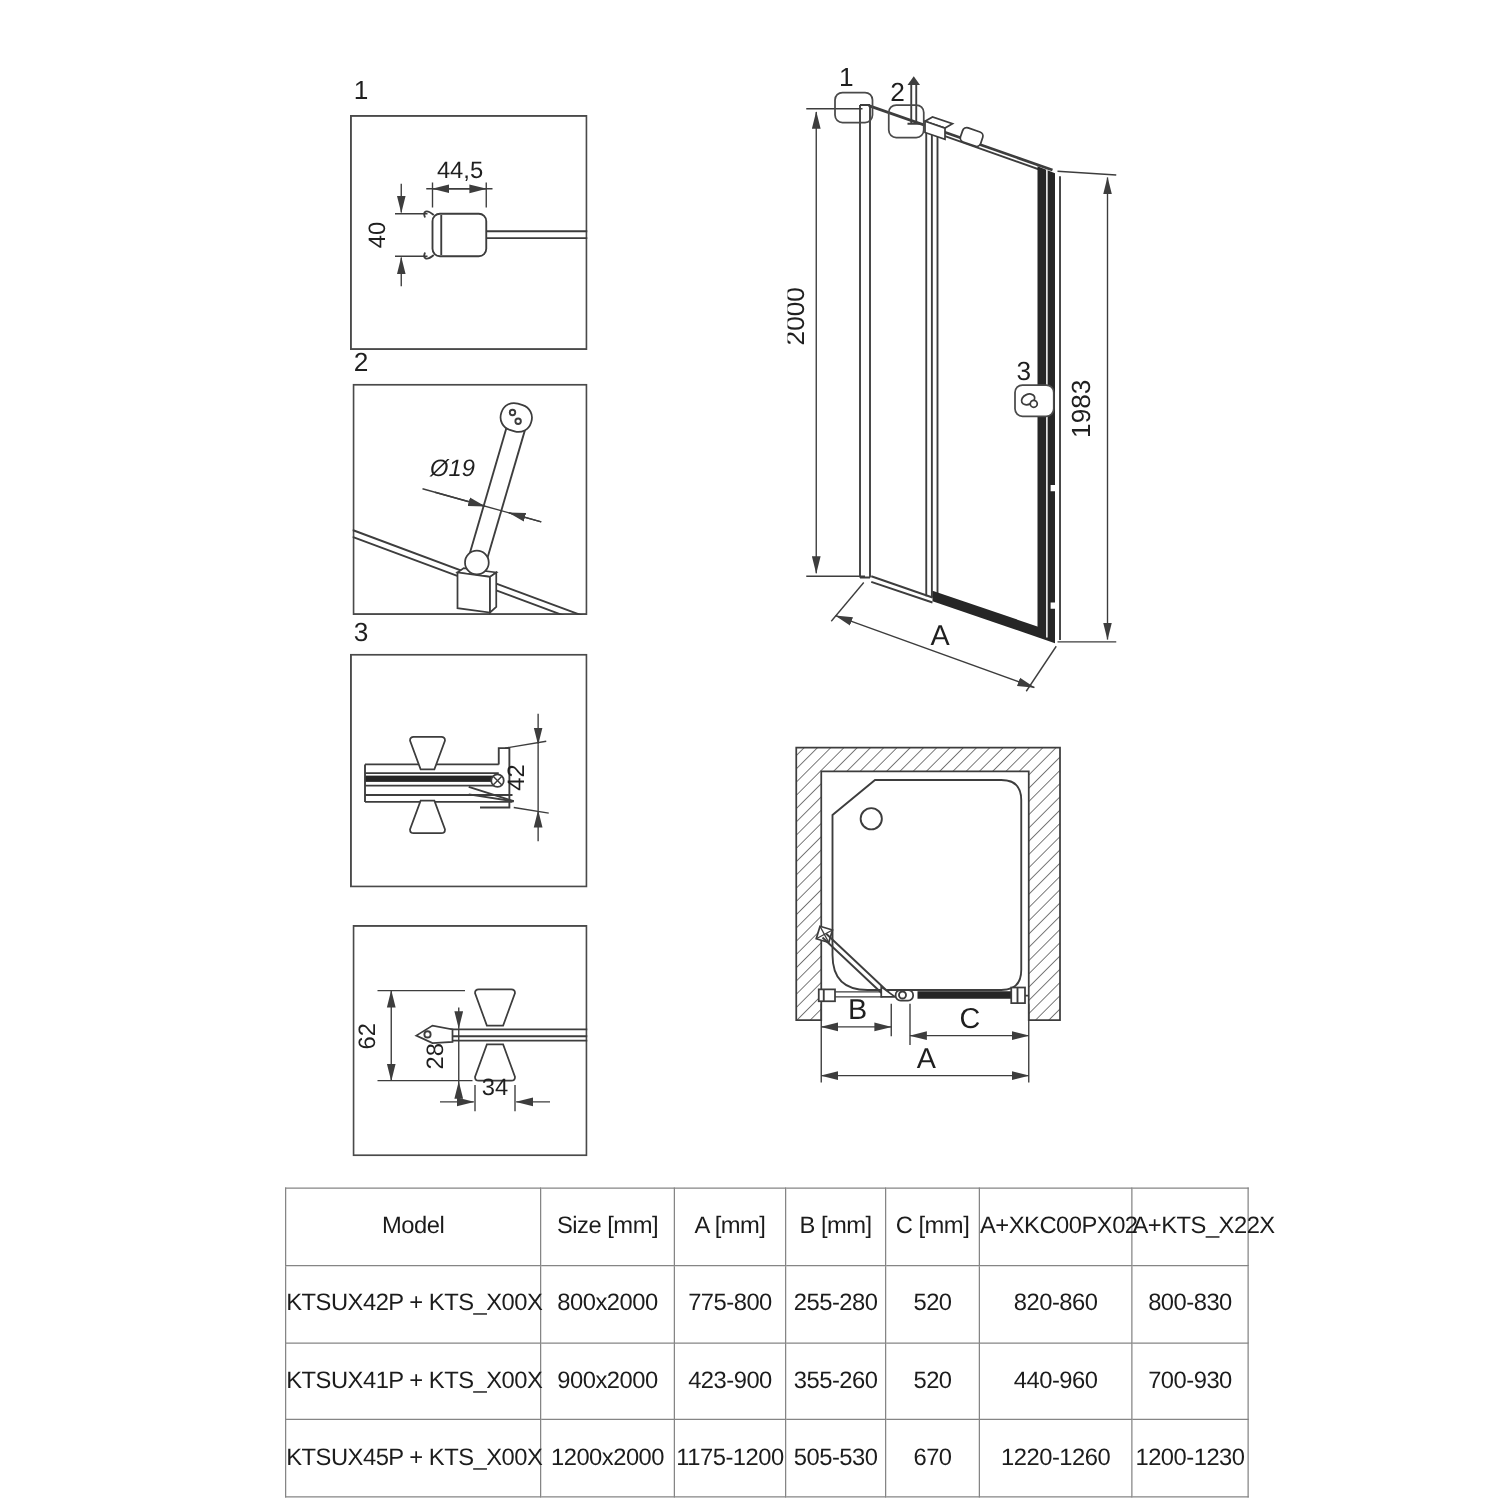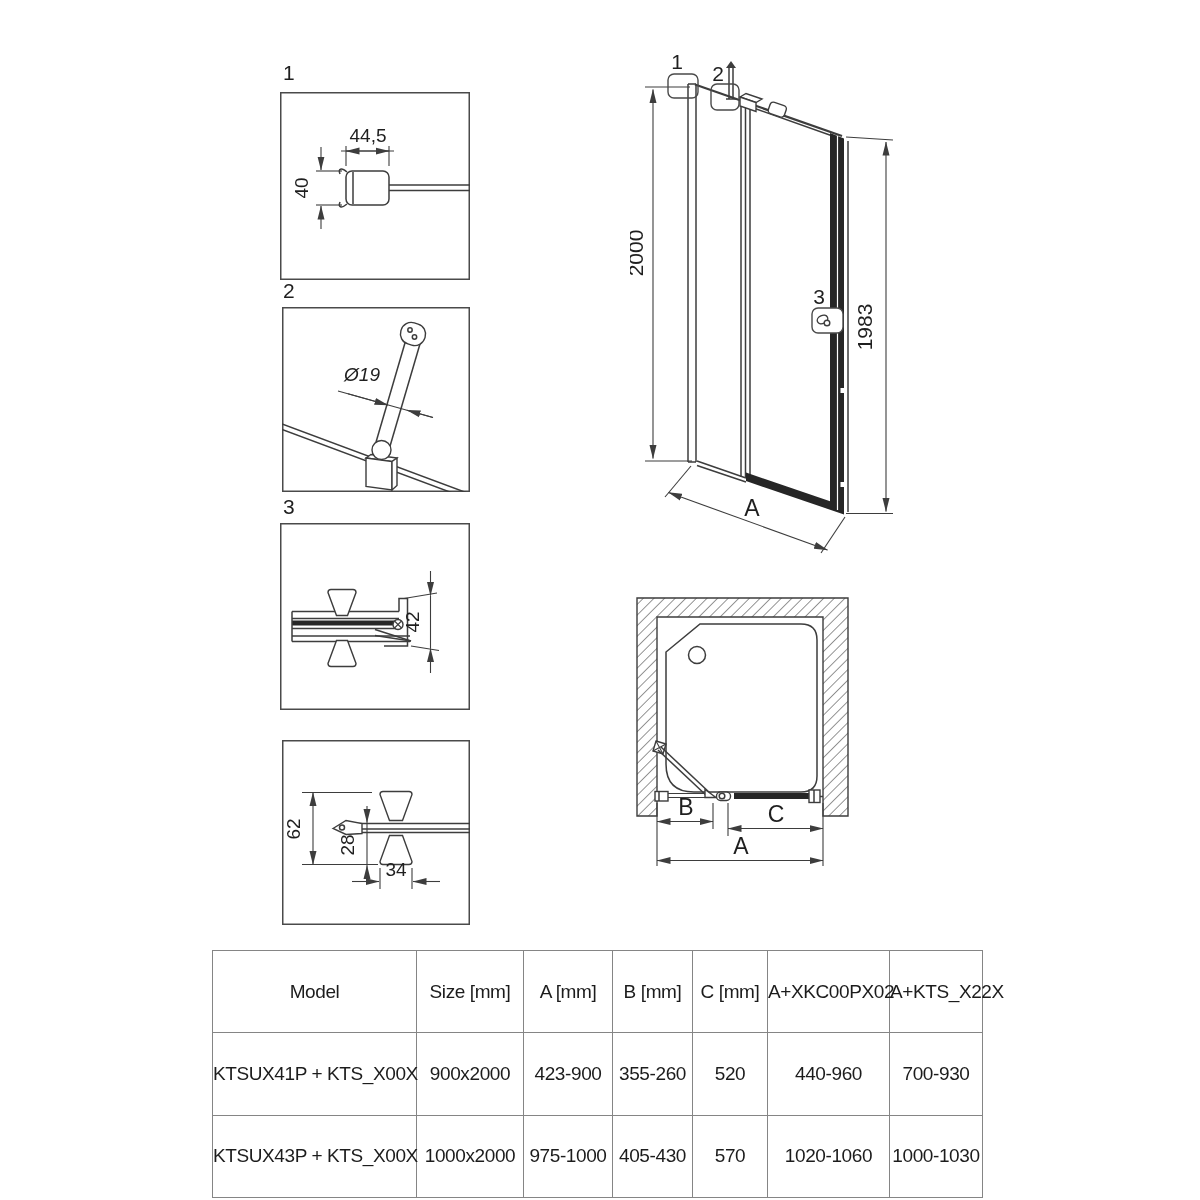--- a/index.html
+++ b/index.html
@@ -12,21 +12,21 @@
   .ln{stroke:#3d3d3d;stroke-width:1.5;fill:none;stroke-linecap:butt;}
   .ln2{stroke:#3d3d3d;stroke-width:2.2;fill:none;}
   .dim{stroke:#3d3d3d;stroke-width:1.1;fill:none;}
   .fw{fill:#ffffff;stroke:#3d3d3d;stroke-width:1.4;}
   .fd{fill:#262626;stroke:none;}
   .co{fill:none;stroke:#4a4a4a;stroke-width:1.4;}
   .cow{fill:#ffffff;stroke:#4a4a4a;stroke-width:1.4;}
   .t19{font-size:19px;}
   .t21{font-size:21px;}
   .t23{font-size:23px;}
-  .spec{position:absolute;left:212px;top:950px;width:770px;height:248px;
+  .spec{position:absolute;left:228px;top:950px;width:770px;height:248px;
         border-collapse:collapse;table-layout:fixed;}
   .spec th,.spec td{border:1px solid #858585;font-weight:normal;font-size:19px;
         color:#1c1c1c;text-align:center;vertical-align:middle;padding:0;
         letter-spacing:-0.4px;white-space:nowrap;}
 </style>
 </head>
 <body>
 
 <div class="canvas">
 
@@ -261,33 +261,42 @@
         <tr>
       <th>Model</th>
       <th>Size [mm]</th>
       <th>A [mm]</th>
       <th>B [mm]</th>
       <th>C [mm]</th>
       <th>A+XKC00PX02</th>
       <th>A+KTS_X22X</th>
     </tr>
     <tr>
+      <td>KTSUX42P + KTS_X00X</td>
+      <td>800x2000</td>
+      <td>775-800</td>
+      <td>255-280</td>
+      <td>520</td>
+      <td>820-860</td>
+      <td>800-830</td>
+    </tr>
+    <tr>
       <td>KTSUX41P + KTS_X00X</td>
       <td>900x2000</td>
       <td>423-900</td>
       <td>355-260</td>
       <td>520</td>
       <td>440-960</td>
       <td>700-930</td>
     </tr>
     <tr>
-      <td>KTSUX43P + KTS_X00X</td>
-      <td>1000x2000</td>
-      <td>975-1000</td>
-      <td>405-430</td>
-      <td>570</td>
-      <td>1020-1060</td>
-      <td>1000-1030</td>
+      <td>KTSUX45P + KTS_X00X</td>
+      <td>1200x2000</td>
+      <td>1175-1200</td>
+      <td>505-530</td>
+      <td>670</td>
+      <td>1220-1260</td>
+      <td>1200-1230</td>
     </tr>
   </tbody>
     </table>
 
 </div>
 
 </body></html>

